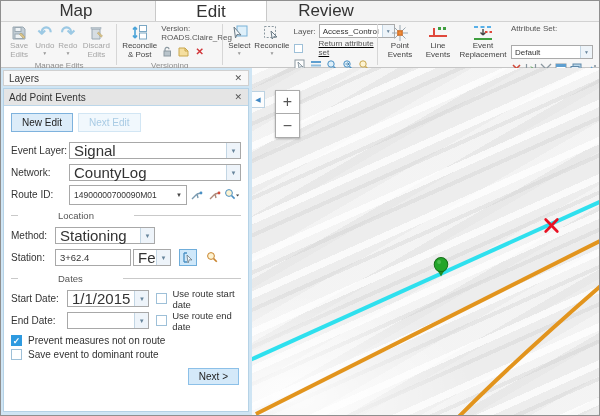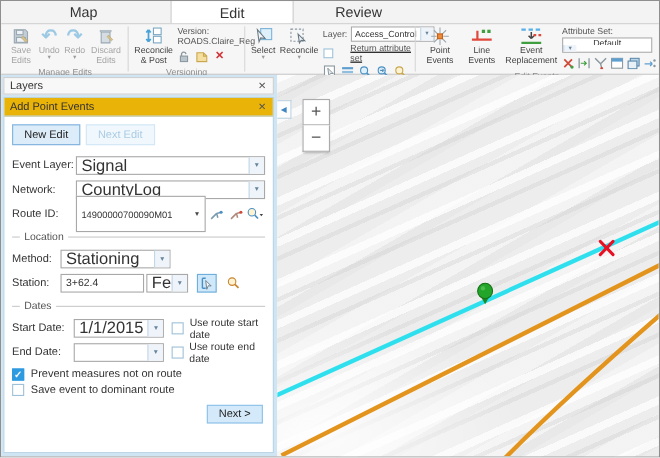--- a/index.html
+++ b/index.html
@@ -2,21 +2,21 @@
 <html><head>
 <meta charset="utf-8">
 <style>
   * { box-sizing: border-box; margin: 0; padding: 0; }
   html,body { width:600px; height:416px; font-family:"Liberation Sans", sans-serif; background:#fff; }
   .window { width:600px; height:416px; border:1px solid #8f8f8f; display:flex; flex-direction:column; overflow:hidden; background:#f4f4f4; }
 
   
   .ribbon { background:#f6f6f6; border-bottom:1px solid #c6c6c6; flex:0 0 67px; }
   .tabbar { height:21px; background:#f3f3f3; border-bottom:1px solid #d2d2d2; display:flex; align-items:flex-end; padding-left:40px; }
-  .tab { font-size:13px; color:#333; padding:3px 0 3px; width:70px; text-align:center; height:21px; line-height:15px; cursor:pointer; }
+  .tab { font-size:17px; color:#333; padding:3px 0 3px; width:70px; text-align:center; height:21px; line-height:15px; cursor:pointer; }
   .tab.active { background:#fff; border:1px solid #c9c9c9; border-bottom:none; width:112px; margin:0 22px 0 44px; }
   .tab.review { width:74px; }
   .ribbon-body { display:flex; height:45px; padding:0 2px; align-items:stretch; }
   .rgroup { display:flex; flex-direction:column; }
   .rgroup-content { flex:1; display:flex; align-items:flex-start; padding:1px 2px 0 2px; }
   .rgroup-label { font-size:8px; color:#8d8d8d; text-align:center; height:10px; line-height:10px; }
   .vsep { width:1px; background:#d6d6d6; margin:2px 1px; }
   .bigbtn { display:flex; flex-direction:column; align-items:center; padding:1px 2px; cursor:pointer; }
   .bigbtn .bicon { height:17px; display:flex; align-items:center; justify-content:center; }
   .bigbtn .blabel { font-size:8px; color:#444; text-align:center; line-height:1.1; margin-top:1px; white-space:pre-line; }
@@ -34,40 +34,40 @@
   .rcb-row { display:flex; align-items:center; gap:16px; margin:1px 0;text-decoration:underline; }
   .redx { color:#d13438; font-weight:bold; font-size:10px; line-height:10px; }
 
   
   .main { flex:1; display:flex; overflow:hidden; }
   .left-panel { flex:0 0 238px; background:#cfe5f4; padding:2px 3px 3px 2px; display:flex; flex-direction:column; }
   .layers-bar { height:16px; background:#f8f8f8; border:1px solid #d0d0d0; display:flex; align-items:center; padding:0 5px; margin-bottom:2px; }
   .layers-bar .t { flex:1; font-size:10px; color:#333; }
   .closex { font-size:9px; color:#555; cursor:pointer; padding:0 1px; }
   .ape { flex:1; background:#fff; border:1px solid #b5d2e6; display:flex; flex-direction:column; }
-  .ape-head { height:17px; background:#eab308; border-bottom:1px solid #bcd7ea; display:flex; align-items:center; padding:0 5px; }
+  .ape-head { height:17px; background:#e5e5e5; border-bottom:1px solid #bcd7ea; display:flex; align-items:center; padding:0 5px; }
   .ape-head .t { flex:1; font-size:10px; color:#333; }
   .ape-body { flex:1; padding:7px 7px 0 7px; font-size:10px; color:#333; }
   .btnrow { display:flex; gap:5px; margin-bottom:10px; }
   .btn { font-size:10px; padding:3px 10px; cursor:pointer; }
   .btn.primary { background:#dcecf9; border:1px solid #7eb2dd; color:#222; }
   .btn.disabled { background:#f1f8fd; border:1px solid #d2e6f4; color:#a9cbe4; }
   .frow { display:flex; align-items:center; margin-bottom:5px; height:17px; }
   .flabel { font-size:10px; color:#333; }
   .w58 { width:58px; flex:0 0 58px; }
   .w44 { width:44px; flex:0 0 44px; }
   .w56 { width:56px; flex:0 0 56px; }
   .sel { display:flex; border:1px solid #a8a8a8; background:#fff; height:17px; align-items:center; }
   .sel .v { flex:1; font-size:15px; color:#333; padding:0 4px; white-space:nowrap; overflow:hidden; }
   .sel .b { width:14px; align-self:stretch; background:#eef4fa; border-left:1px solid #c3d6e4; color:#68859c; font-size:6px; display:flex; align-items:center; justify-content:center; cursor:pointer; }
-  .combo { display:flex; border:1px solid #a8a8a8; background:#fff; height:33px; align-items:center; }
+  .combo { display:flex; border:1px solid #a8a8a8; background:#fff; height:20px; align-items:center; }
   .combo .v { flex:1; font-size:9.5px; color:#333; padding:0 4px; white-space:nowrap; overflow:hidden; }
   .combo .c { font-size:6px; color:#444; padding:0 4px; cursor:pointer; }
   .inp { border:1px solid #a8a8a8; background:#fff; height:17px; font-size:9.5px; color:#333; padding:0 4px; font-family:"Liberation Sans",sans-serif; }
-  .secrow { display:flex; align-items:center; margin:7px 0 6px 0; }
+  .secrow { display:flex; align-items:center; margin:7px 0 6px 0;gap:36px; }
   .secrow .ln { height:1px; background:#c9c9c9; }
   .secrow .ln.l { width:7px; }
   .secrow .ln.r { flex:1; }
   .secrow .st { font-size:9.5px; color:#555; padding:0 4px; }
   .cb { width:11px; height:11px; border:1px solid #9ec0d8; background:#fff; display:inline-flex; align-items:center; justify-content:center; flex:0 0 auto; cursor:pointer; }
   .cb.on { background:#2e9ae0; border-color:#2e9ae0; color:#fff; font-size:9px; font-weight:bold; }
   .cbrow { display:flex; align-items:center; gap:6px; margin-bottom:3px; }
   .cbrow .cl { font-size:10px; color:#333; }
   .nextrow { display:flex; justify-content:flex-end; margin:8px 2px 0 0; }
   .btn.next { background:#d4e9f9; border:1px solid #8cc0e8; padding:2px 10px; }
@@ -283,21 +283,21 @@
                   <path d="M11 5v6M11 11l-2.5-2.5M11 11l2.5-2.5" stroke="#444" stroke-width="1.4" fill="none"></path>
                   <path d="M13 8h8" stroke="#e0483c" stroke-width="2" stroke-dasharray="2.5 2"></path>
                   <path d="M2 15h18" stroke="#3f9e3f" stroke-width="2"></path>
                 </svg>
             </span>
             <span class="blabel">Event
 Replacement</span>
           </div>
           <div class="rb-col" style="width:86px;">
             <span class="rb-text8">Attribute Set:</span>
-            <div class="rsel" style="margin-top:1px;flex-direction:column;">
+            <div class="rsel" style="margin-top:12px;">
               <span class="rsel-v">Default</span>
               <span class="rsel-b">▼</span>
             </div>
             <div class="mini-row" style="margin-top:3px;">
               <span class="mini-icon">
                 <svg width="11" height="11" viewBox="0 0 11 11">
                     <path d="M2 2l7 7M9 2l-7 7" stroke="#d04a3a" stroke-width="1.6"></path>
                     <circle cx="9" cy="9" r="1.5" fill="#3f9e3f"></circle>
                   </svg>
               </span>

